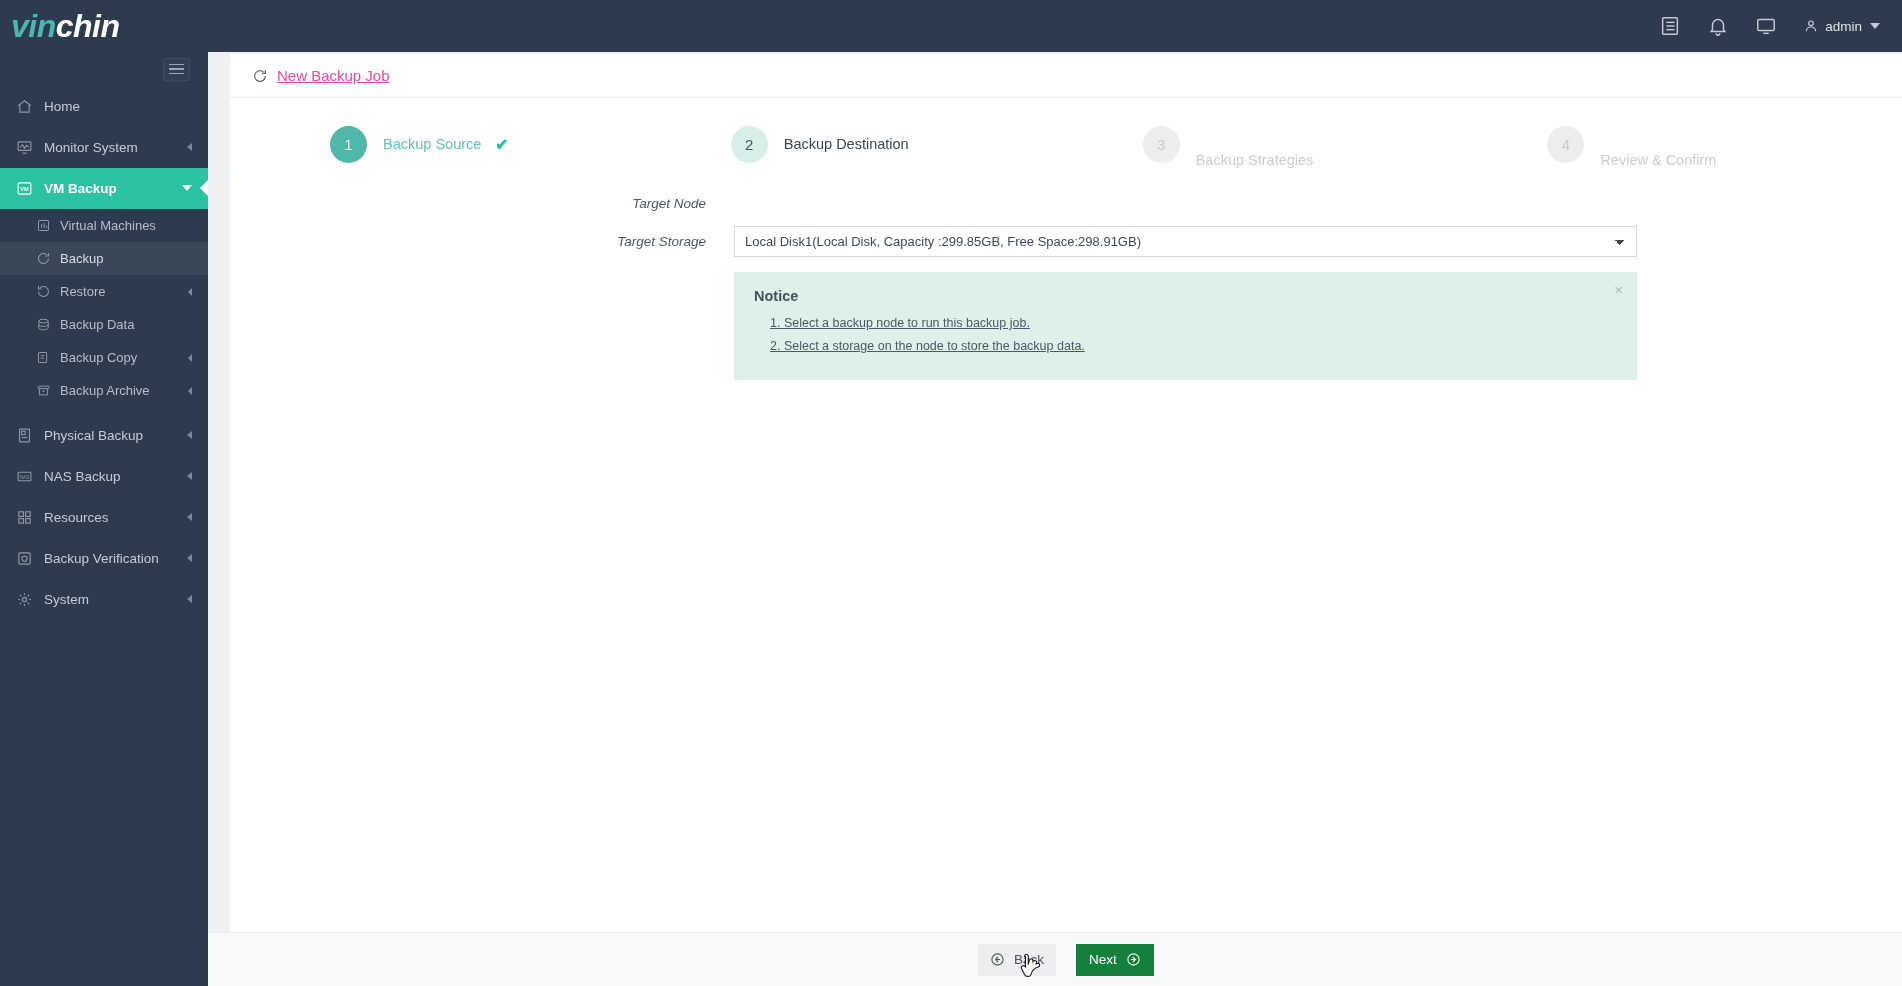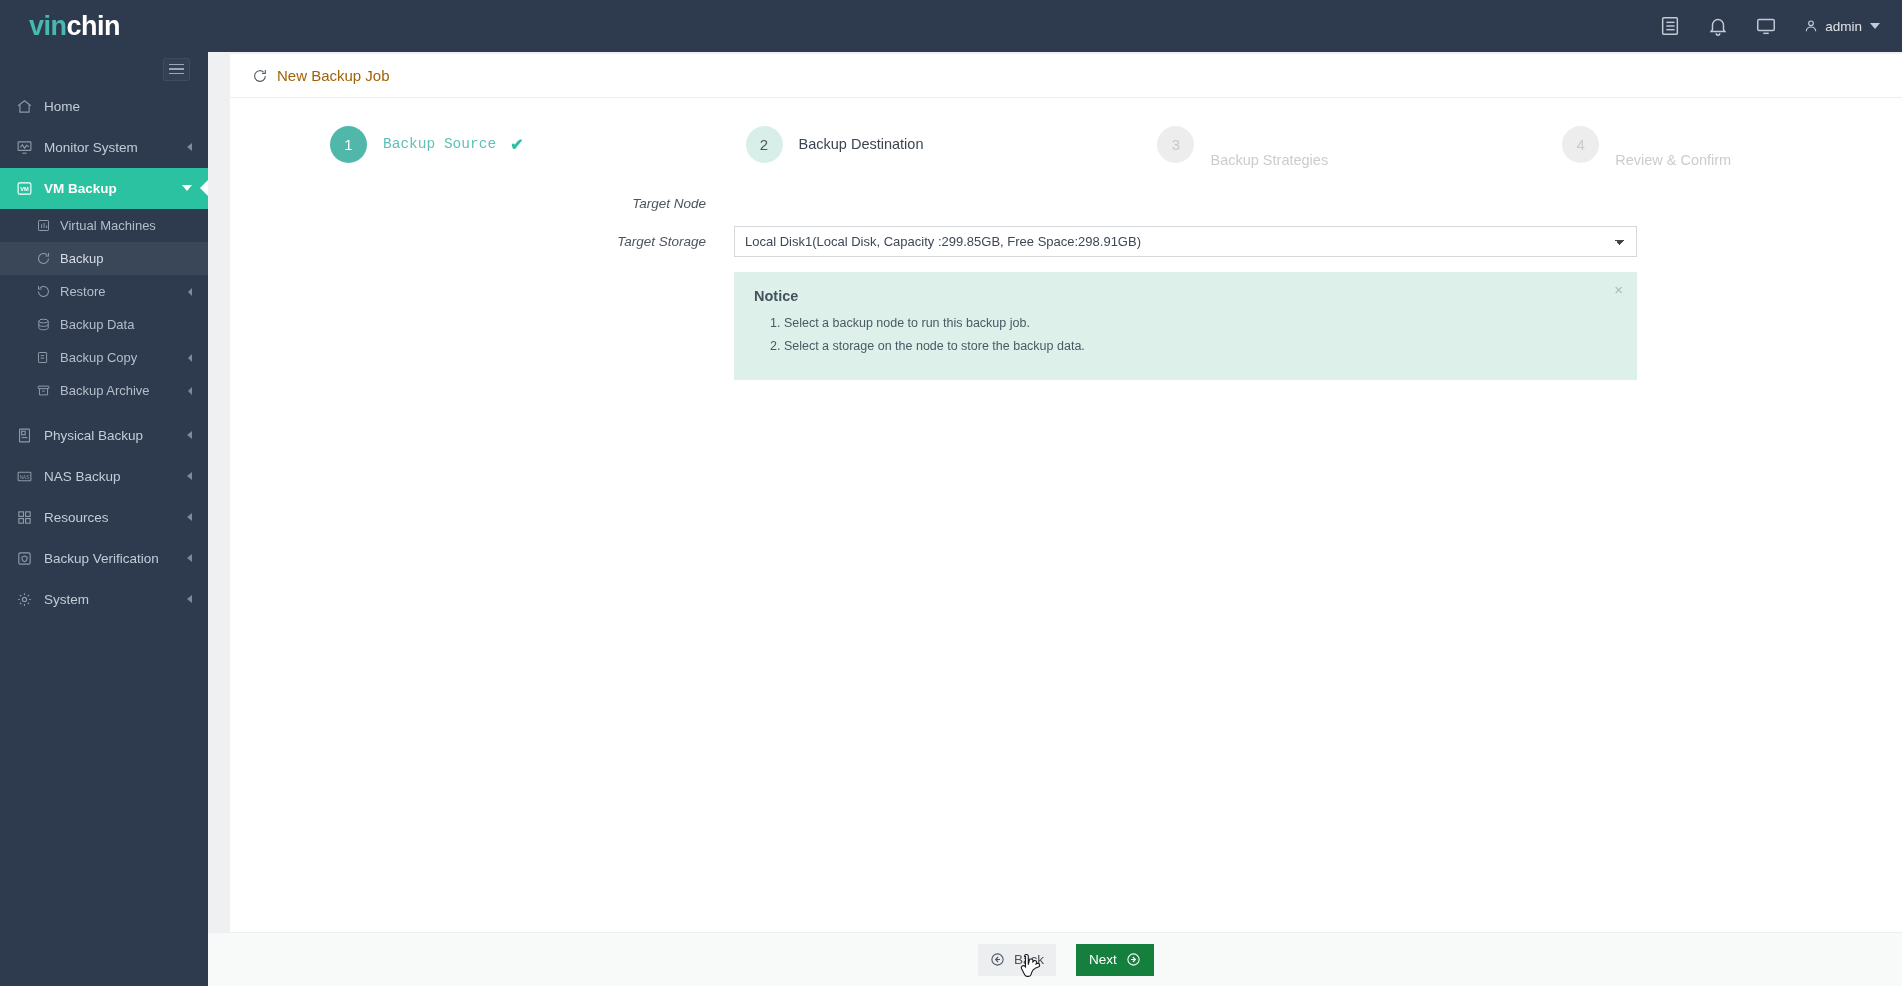--- a/index.html
+++ b/index.html
@@ -11,23 +11,24 @@
   }
   .app { position: relative; width: 1902px; height: 986px; }
 
   
   .topbar {
     position: absolute; top: 0; left: 0; width: 1902px; height: 52px;
     background: #2e3b4e;
     display: flex; align-items: center;
   }
   .logo {
-    margin-left: 29px;
-    font-size: 27px; font-weight: bold; letter-spacing: -0.5px;
+    margin-left: 11px;
+    font-size: 32px; font-weight: bold; letter-spacing: -0.5px;
     line-height: 1;
+    font-style: italic;
   }
   .logo .vin { color: #49b8b0; }
   .logo .chin { color: #ffffff; }
   .topbar-right {
     margin-left: auto; margin-right: 22px;
     display: flex; align-items: center; gap: 26px;
   }
   .ticon { width: 22px; height: 22px; color: #c2cad6; display: block; }
   .ticon svg { width: 100%; height: 100%; display: block; }
   .admin-wrap {
@@ -106,33 +107,33 @@
   .panel {
     width: 1672px; height: 880px; background: #ffffff;
     position: relative;
   }
   .panel-head {
     height: 44px; display: flex; align-items: center;
     padding-left: 22px; border-bottom: 1px solid #eceff1;
   }
   .panel-head .ic { width: 16px; height: 16px; margin-right: 9px; color: #55606e; }
   .panel-head .ic svg { width: 100%; height: 100%; display: block; }
-  .panel-title { font-size: 15px; color: #a16207; }
+  .panel-title { font-size: 15px; color: #ec4899; text-decoration: underline; }
 
   
   .steps { display: flex; padding: 22px 0 0 100px; }
   .step { display: flex; align-items: center; }
   .step .num {
     width: 37px; height: 37px; border-radius: 50%;
     display: flex; align-items: center; justify-content: center;
     font-size: 15px; flex: none;
   }
   .step .slabel { margin-left: 16px; font-size: 14.5px; white-space: nowrap; }
   .step.done .num { background: #4fb8ab; color: #ffffff; }
-  .step.done .slabel { color: #5fc1b4; font-family: Liberation Mono, monospace; }
+  .step.done .slabel { color: #5fc1b4; }
   .step.current .num { background: #d8eee9; color: #4b5663; }
   .step.current .slabel { color: #3b4552; }
   .step.todo .num { background: #ededed; color: #c9c9c9; }
   .step.todo .slabel { color: #cccccc; margin-top: 32px; }
   .step .check { margin-left: 14px; color: #2ebfa4; font-size: 16px; font-weight: bold; }
   .step-sp1 { width: 222px; }
   .step-sp2 { width: 234px; }
   .step-sp3 { width: 234px; }
 
   
@@ -155,21 +156,21 @@
     background-repeat: no-repeat;
     cursor: pointer;
   }
 
   
   .notice {
     margin-left: 504px; width: 903px; min-height: 106px;
     background: #ddf1ea; position: relative; padding: 16px 20px 18px 20px;
   }
   .notice-title { font-size: 14.5px; font-weight: bold; color: #47525f; margin-bottom: 12px; }
-  .notice-li { font-size: 12.5px; color: #4d5864; margin-bottom: 9px; padding-left: 16px; }
+  .notice-li { font-size: 12.5px; color: #4d5864; margin-bottom: 9px; padding-left: 16px; text-decoration: underline; }
   .notice-x {
     position: absolute; top: 10px; right: 14px;
     font-size: 15px; color: #a9bcb6; cursor: pointer; line-height: 1;
   }
 
   
   .footer {
     position: absolute; left: 208px; top: 932px;
     width: 1694px; height: 54px; background: #f8f9f9;
     border-top: 1px solid #eceff1;

